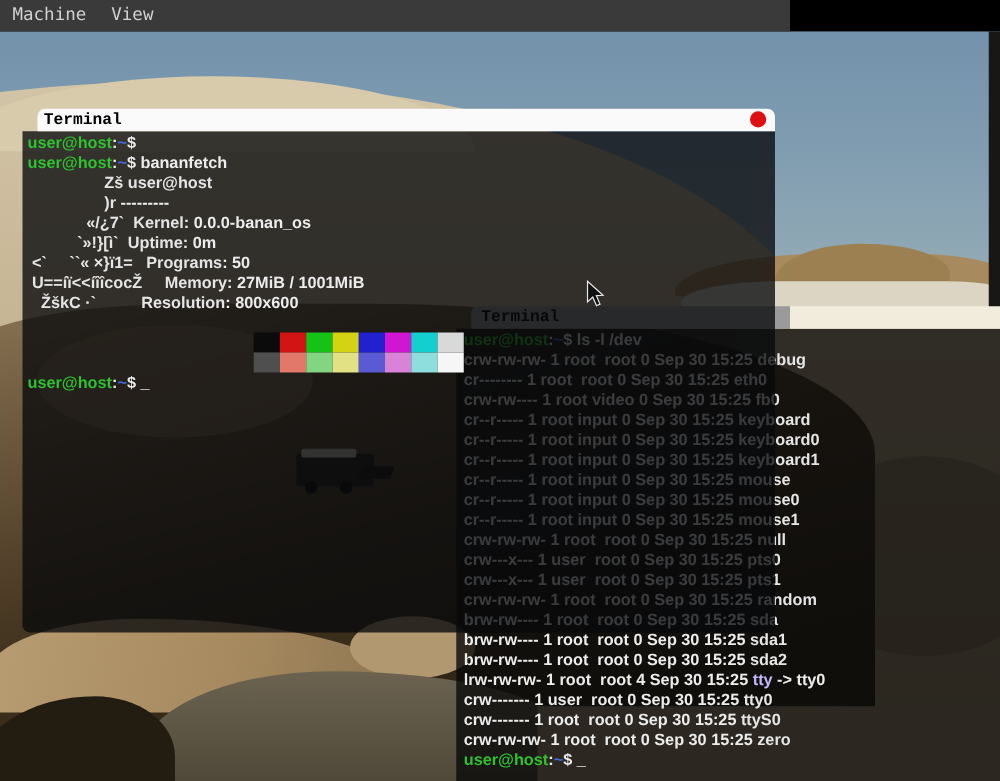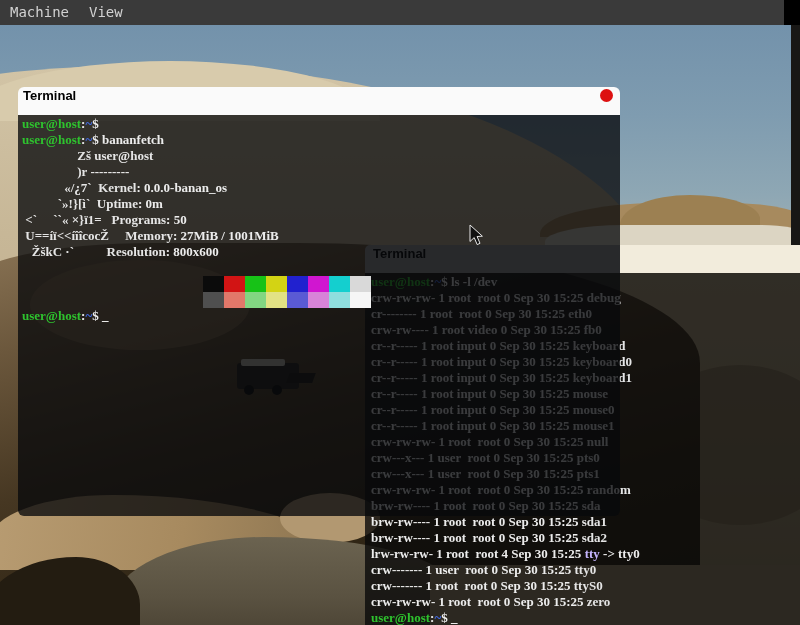--- a/index.html
+++ b/index.html
@@ -1,19 +1,19 @@
 <!DOCTYPE html>
 <html><head>
 <meta charset="utf-8">
 <style>
   html,body{margin:0;padding:0;}
   body{width:800px;height:625px;overflow:hidden;position:relative;background:#000;
        font-family:"DejaVu Sans Mono",monospace;}
   
-  #menubar{position:absolute;left:0;top:0;width:784px;height:25px;background:#3a3a3a;
+  #menubar{position:absolute;left:0;top:0;width:632px;height:25px;background:#3a3a3a;
            display:flex;align-items:center;z-index:5;}
   .menu-item{color:#d2d2d2;font-size:14px;font-family:"DejaVu Sans Mono",monospace;
              padding:0 10px;height:25px;line-height:25px;}
   
   #desert{position:absolute;left:0;top:25px;width:800px;height:600px;overflow:hidden;z-index:1;}
   #desert div{position:absolute;}
   .sky{left:0;top:0;width:800px;height:260px;
        background:linear-gradient(180deg,#7392ab 0%,#7f9cb0 35%,#8ea7b4 65%,#a5b3b5 90%,#b5bcb2 100%);}
   .dark-edge{left:791px;top:0;width:9px;height:230px;background:#181715;}
   .hills-right{left:540px;top:178px;width:270px;height:34px;background:#a78a5e;
@@ -49,29 +49,29 @@
   
   .truck-body{left:237px;top:338px;width:62px;height:26px;background:#25221b;border-radius:3px;}
   .truck-roof{left:241px;top:334px;width:44px;height:7px;background:#c6c2b6;border-radius:2px;}
   .truck-bed{left:288px;top:348px;width:26px;height:10px;background:#1b1914;transform:skewX(-20deg);}
   .truck-w1{left:244px;top:360px;width:10px;height:10px;background:#0d0c09;border-radius:50%;}
   .truck-w2{left:272px;top:360px;width:10px;height:10px;background:#0d0c09;border-radius:50%;}
   
   .window{position:absolute;}
   #t2{left:365px;top:245px;width:470px;height:420px;z-index:2;}
   #t1{left:18px;top:87px;width:602px;height:418px;z-index:3;}
-  .titlebar{height:28px;font-size:13px;font-weight:bold;color:#000;line-height:18px;
-            font-family:Liberation Sans, sans-serif;position:relative;}
+  .titlebar{height:18px;font-size:13px;font-weight:bold;color:#000;line-height:18px;
+            font-family:Liberation Mono, monospace;position:relative;margin-left:12px;}
   #t1 .titlebar{background:#fafafa;border-radius:6px 6px 0 0;padding-left:5px;}
   #t2 .titlebar{background:linear-gradient(90deg,#9a9a9a 0,#9a9a9a 255px,#f2ecdc 255px);
                 border-radius:5px 0 0 0;padding-left:8px;}
   .close-btn{position:absolute;right:7px;top:2px;width:13px;height:13px;background:#dd1111;
              border-radius:50%;}
   .tcontent{font-size:13px;line-height:16px;font-weight:bold;
-            font-family:Liberation Serif, serif;}
+            font-family:Liberation Sans, sans-serif;}
   #t1 .tcontent{height:400px;background:rgba(8,9,11,0.78);border-radius:0 0 6px 6px;
                 padding:1px 0 0 4px;}
   #t2 .tcontent{height:402px;background:rgba(10,10,10,0.8);padding:1px 0 0 6px;}
   .trow{white-space:pre;height:16px;}
   .seg-g{color:#2ec22e;} .seg-w{color:#ececec;} .seg-y{color:#e5e5e5;}
   .seg-b{color:#4169e1;} .seg-c{color:#c4b5fd;} .seg-cur{color:#ffffff;}
   .prow{display:flex;margin-left:181px;height:16px;}
   .pblock{width:21px;height:16px;}
   
   #cursor{position:absolute;left:469px;top:224px;z-index:10;}

